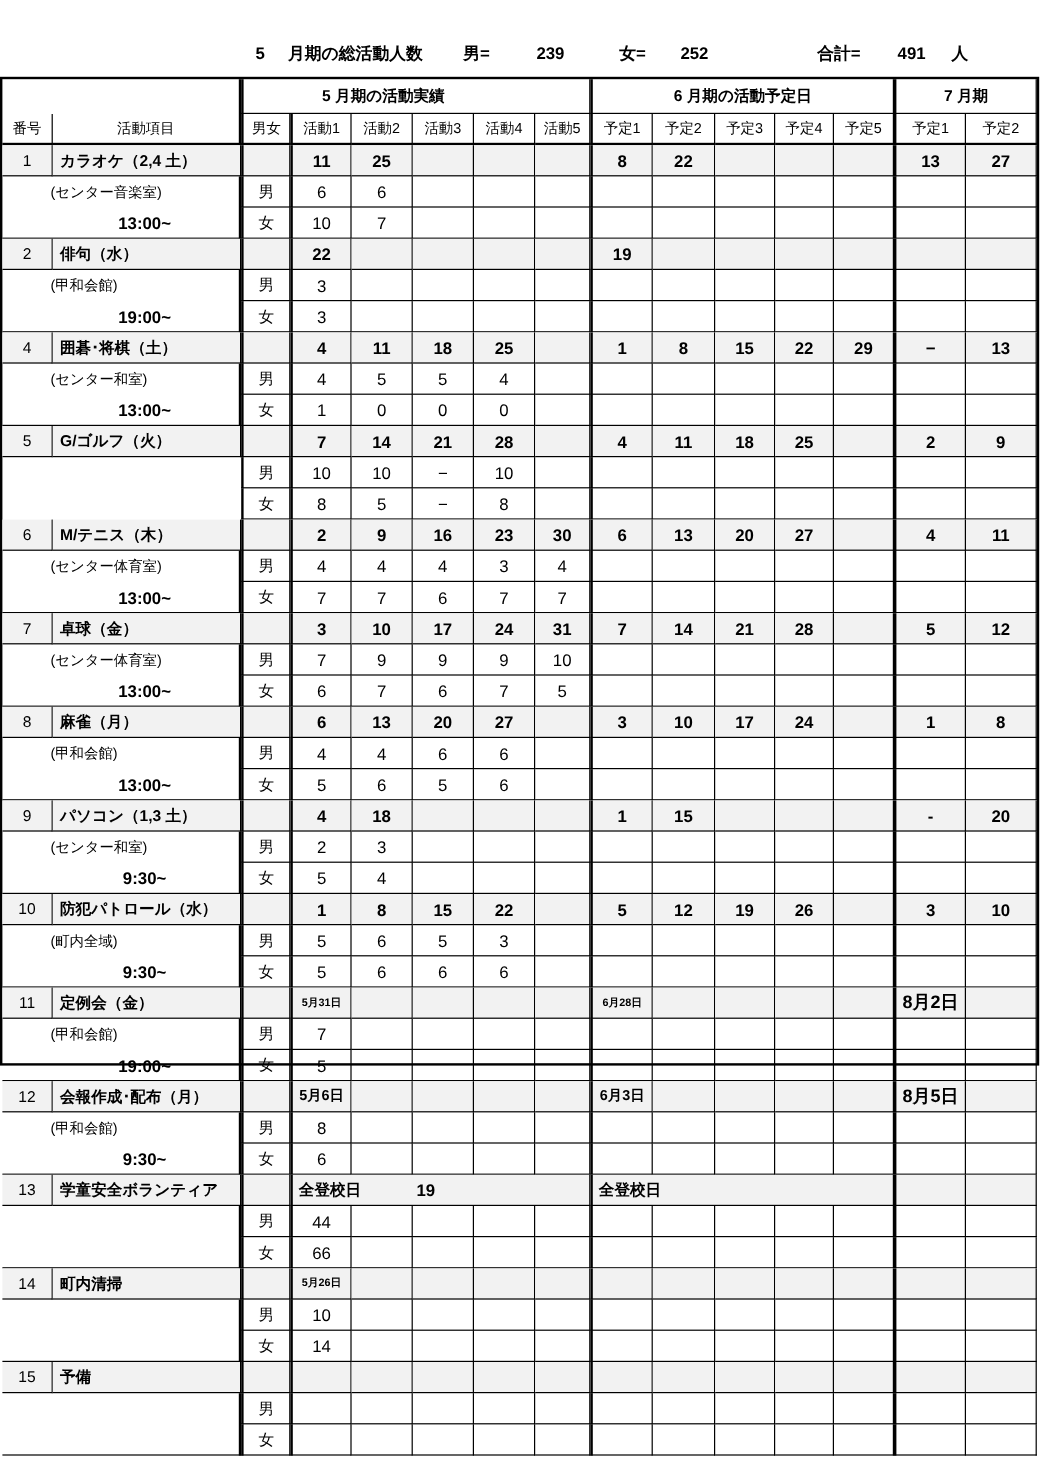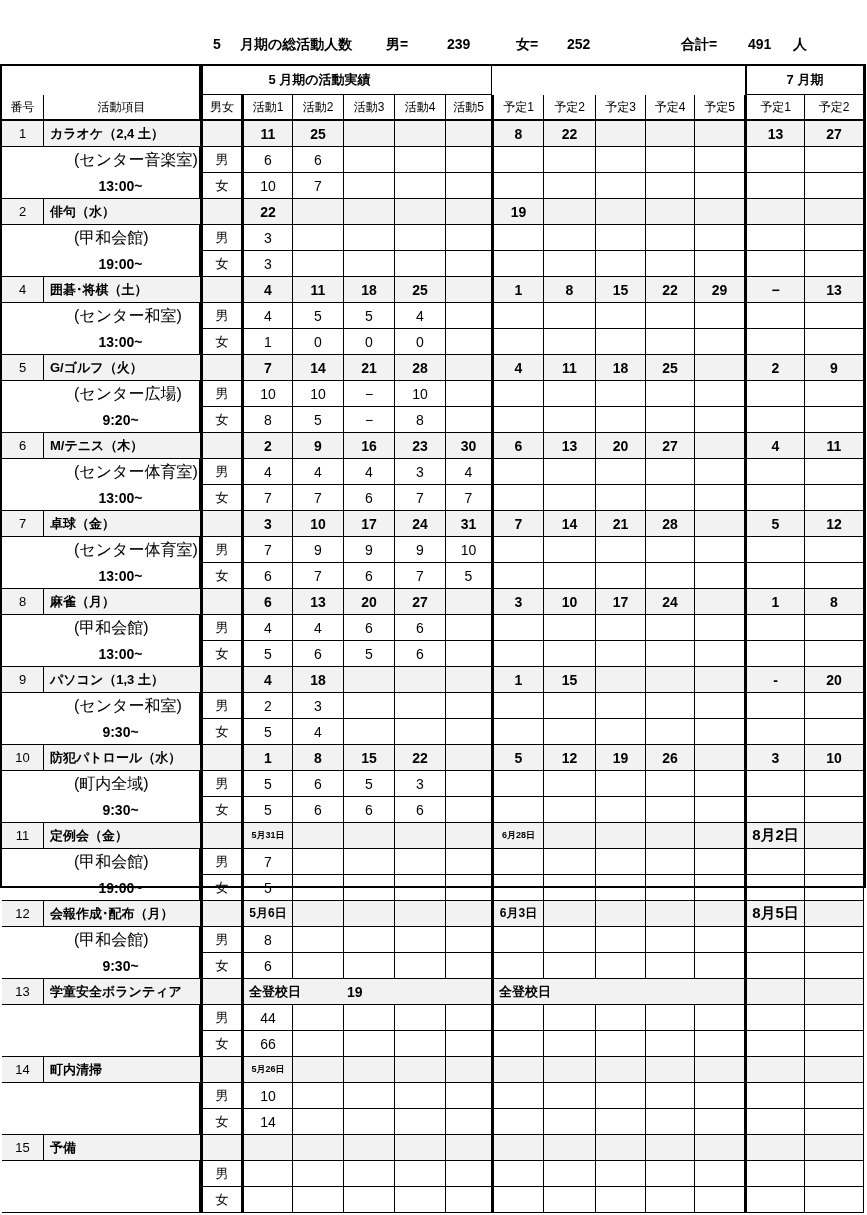--- a/index.html
+++ b/index.html
@@ -22,21 +22,21 @@
   .bl2{border-left:2px solid #000;}
   .hb{border-bottom-width:2px;text-align:center;}
   .nb{border-bottom:none;}
   .bold{font-weight:bold;}
   .sec{font-weight:bold;font-size:13px;}
   .sec-may{padding-right:55px;}
   .ch{font-size:12px;}
   .no-cell{font-size:13px;}
   .name-cell{justify-content:flex-start;padding-left:6px;font-weight:bold;font-size:13px;}
   .place-time{flex-direction:column;align-items:stretch;justify-content:flex-start;}
-  .place-line{height:26px;line-height:26px;padding-left:72px;font-size:16px;text-align:left;}
+  .place-line{height:26px;line-height:26px;padding-left:40px;font-size:12px;text-align:left;}
   .time-line{height:26px;line-height:26px;padding-left:40px;font-size:14px;font-weight:bold;text-align:center;}
   .gender{font-size:13px;}
   .date{font-weight:bold;}
   .d-sm{font-size:9px;}
   .d-md{font-size:12px;}
   .d-lg{font-size:15px;}
   .merged{justify-content:flex-start;padding-left:5px;font-weight:bold;font-size:13px;}
   .merged .extra{margin-left:46px;font-size:14px;}
 </style>
 </head>
@@ -53,20 +53,21 @@
     <span style="left:567px">252</span>
     <span style="left:681px">合計=</span>
     <span style="left:748px">491</span>
     <span style="left:793px">人</span>
   </div>
 
   <div class="grid" id="grid">
 
     <div class="c nb" style="grid-column:1/3;grid-row:1/2;border-right-width:2px"></div>
     <div class="c sec sec-may bl2" style="grid-column:3/9;grid-row:1/2">5 月期の活動実績</div>
+    <div class="c sec bl2" style="grid-column:9/14;grid-row:1/2">6 月期の活動予定日</div>
     <div class="c sec bl2" style="grid-column:14/16;grid-row:1/2">7 月期</div>
 
     <div class="c ch hb" style="grid-column:1/2;grid-row:2/3">番号</div>
     <div class="c ch hb" style="grid-column:2/3;grid-row:2/3;border-right-width:2px">活動項目</div>
     <div class="c ch hb bl2" style="grid-column:3/4;grid-row:2/3">男女</div>
     <div class="c ch hb bl2" style="grid-column:4/5;grid-row:2/3">活動1</div>
     <div class="c ch hb" style="grid-column:5/6;grid-row:2/3">活動2</div>
     <div class="c ch hb" style="grid-column:6/7;grid-row:2/3">活動3</div>
     <div class="c ch hb" style="grid-column:7/8;grid-row:2/3">活動4</div>
     <div class="c ch hb" style="grid-column:8/9;grid-row:2/3">活動5</div>
@@ -220,24 +221,20 @@
       <div class="c gray bold" style="grid-area: 12 / 6 / 13 / 7;">21</div>
       <div class="c gray bold" style="grid-area: 12 / 7 / 13 / 8;">28</div>
       <div class="c gray bold" style="grid-area: 12 / 8 / 13 / 9;"></div>
       <div class="c gray bold bl2" style="grid-area: 12 / 9 / 13 / 10;">4</div>
       <div class="c gray bold" style="grid-area: 12 / 10 / 13 / 11;">11</div>
       <div class="c gray bold" style="grid-area: 12 / 11 / 13 / 12;">18</div>
       <div class="c gray bold" style="grid-area: 12 / 12 / 13 / 13;">25</div>
       <div class="c gray bold" style="grid-area: 12 / 13 / 13 / 14;"></div>
       <div class="c gray bold bl2" style="grid-area: 12 / 14 / 13 / 15;">2</div>
       <div class="c gray bold" style="grid-area: 12 / 15 / 13 / 16;">9</div>
-      <div class="c place-time" style="grid-area: 13 / 1 / 15 / 3; border-right-width: 2px;">
-        <div class="place-line">(センター広場)</div>
-        <div class="time-line">9:20~</div>
-      </div>
       <div class="c bl2 gender" style="grid-area: 13 / 3 / 14 / 4;">男</div>
       <div class="c bl2" style="grid-area: 13 / 4 / 14 / 5;">10</div>
       <div class="c" style="grid-area: 13 / 5 / 14 / 6;">10</div>
       <div class="c" style="grid-area: 13 / 6 / 14 / 7;">−</div>
       <div class="c" style="grid-area: 13 / 7 / 14 / 8;">10</div>
       <div class="c" style="grid-area: 13 / 8 / 14 / 9;"></div>
       <div class="c bl2" style="grid-area: 13 / 9 / 14 / 10;"></div>
       <div class="c" style="grid-area: 13 / 10 / 14 / 11;"></div>
       <div class="c" style="grid-area: 13 / 11 / 14 / 12;"></div>
       <div class="c" style="grid-area: 13 / 12 / 14 / 13;"></div>

